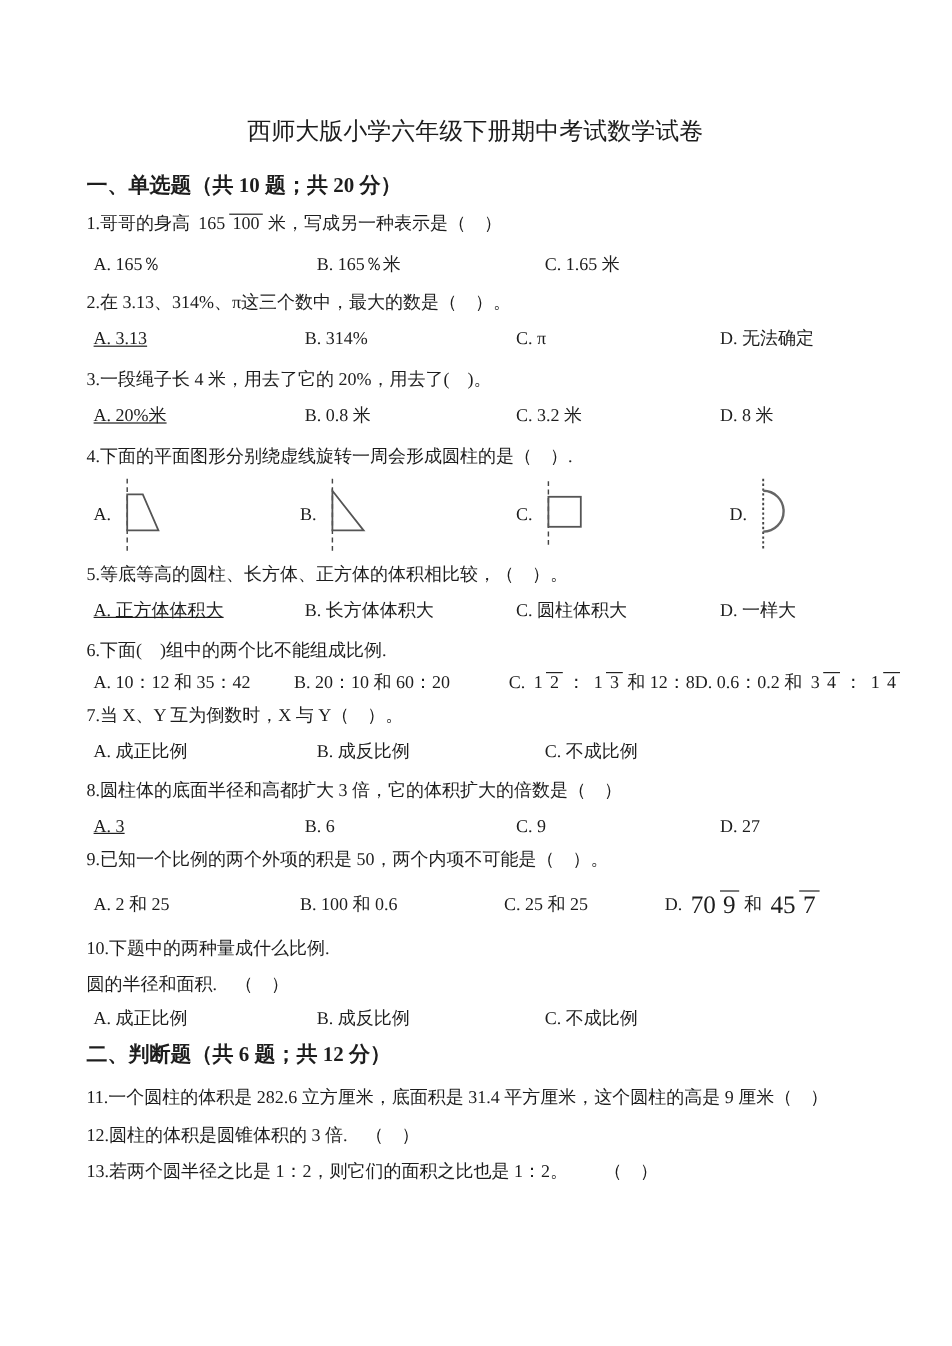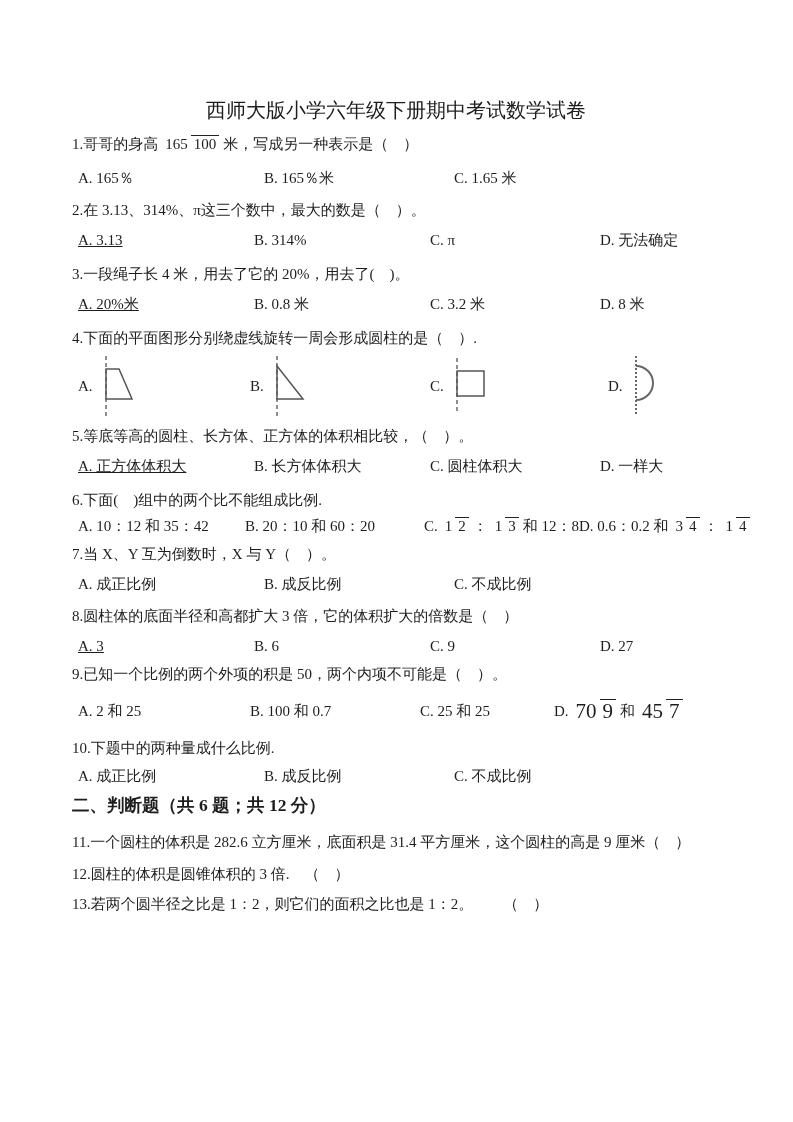--- a/index.html
+++ b/index.html
@@ -49,20 +49,21 @@
   .mt12{margin-top:12px;} .mt14{margin-top:14px;} .mt16{margin-top:16px;}
   .mt21{margin-top:21px;}
 </style>
 </head>
 <body>
 
 <div class="sheet">
 
   <h1 class="title">西师大版小学六年级下册期中考试数学试卷</h1>
 
+  <h2 class="sec mt21">一、单选题（共 10 题；共 20 分）</h2>
 
   <div class="stem frow mt12">
     <span>1.哥哥的身高</span>
     <span class="frac">
       <span class="num">165</span>
       <span class="den">100</span>
     </span>
     <span>米，写成另一种表示是（　）</span>
   </div>
   <div class="opts o3 mt14">
@@ -169,37 +170,38 @@
   <div class="opts o4 mt10">
     <span class="c1">A. 3</span>
     <span class="c2">B. 6</span>
     <span class="c3">C. 9</span>
     <span class="c4">D. 27</span>
   </div>
 
   <div class="stem mt8">9.已知一个比例的两个外项的积是 50，两个内项不可能是（　）。</div>
   <div class="opts oq9 mt0" style="height:54px;">
     <span class="c1">A. 2 和 25</span>
-    <span class="c2">B. 100 和 0.7</span>
+    <span class="c2">B. 100 和 0.6</span>
     <span class="c3">C. 25 和 25</span>
     <span class="c4 copt">
       <span>D.</span>
       <span class="frac bigfrac">
         <span class="num">70</span>
         <span class="den">9</span>
       </span>
       <span>和</span>
       <span class="frac bigfrac">
         <span class="num">45</span>
         <span class="den">7</span>
       </span>
     </span>
   </div>
 
   <div class="stem mt0">10.下题中的两种量成什么比例.</div>
+  <div class="stem mt10">圆的半径和面积.　（　）</div>
   <div class="opts o3 mt8">
     <span class="c1">A. 成正比例</span>
     <span class="c2">B. 成反比例</span>
     <span class="c3">C. 不成比例</span>
   </div>
 
   <h2 class="sec mt8">二、判断题（共 6 题；共 12 分）</h2>
 
   <div class="stem mt16">11.一个圆柱的体积是 282.6 立方厘米，底面积是 31.4 平方厘米，这个圆柱的高是 9 厘米（　）</div>
   <div class="stem mt12">12.圆柱的体积是圆锥体积的 3 倍.　（　）</div>

